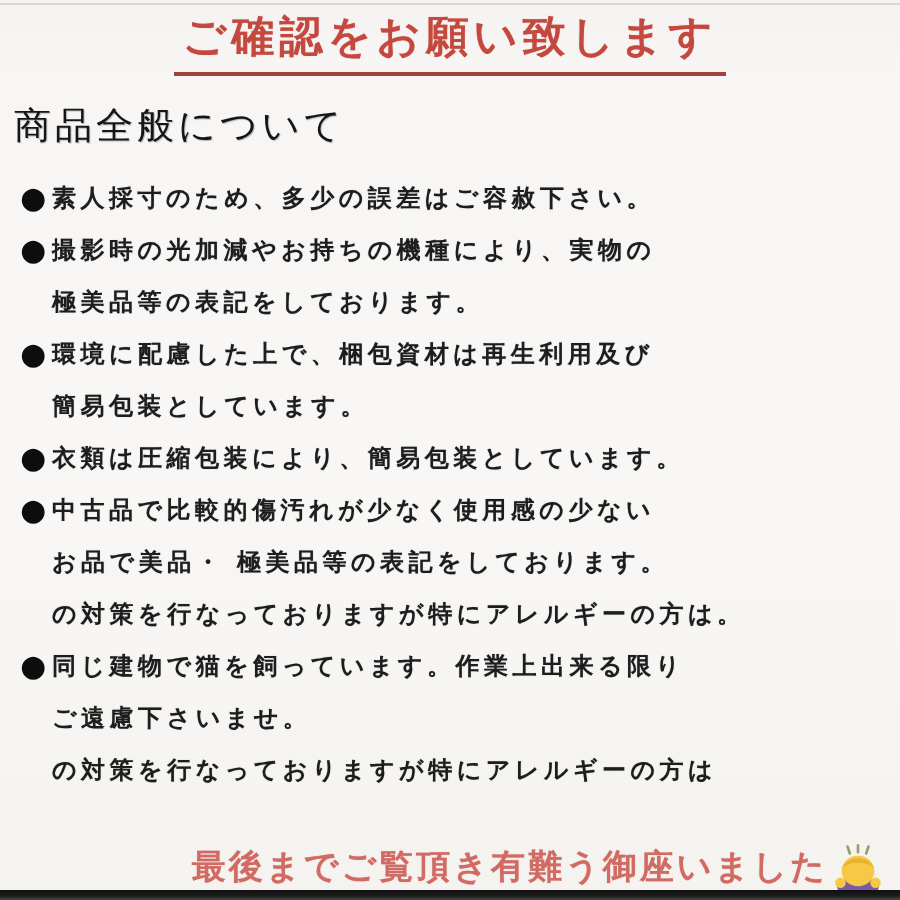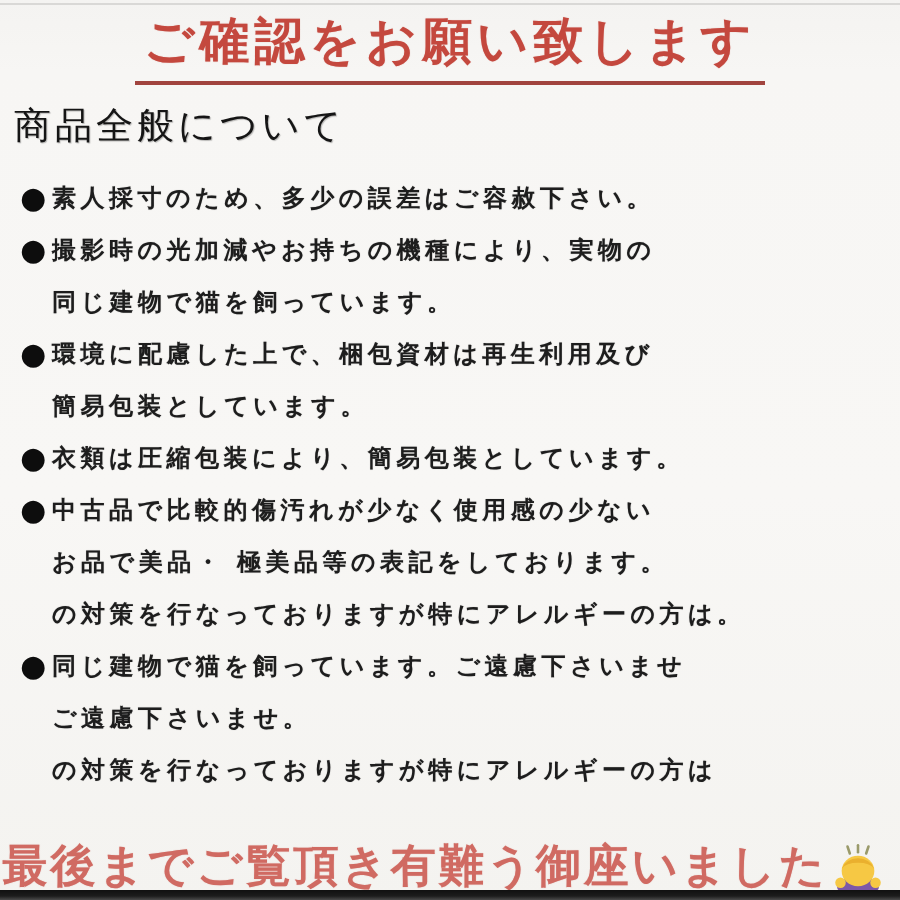--- a/index.html
+++ b/index.html
@@ -17,21 +17,21 @@
   .topline {
     position: absolute; top: 3px; left: 0; right: 0;
     height: 2px; background: #d9d8d6;
   }
   .title-wrap {
     position: absolute; top: 6px; left: 0; width: 100%;
     text-align: center;
   }
   .title {
     display: inline-block;
-    font-size: 50px; font-weight: 700;
+    font-size: 43px; font-weight: 700;
     color: #c4483e;
     letter-spacing: 5px;
     padding: 2px 8px 6px 8px;
     border-bottom: 4px solid #a1443e;
     text-shadow: 0 0 1px rgba(196,72,62,.45);
     white-space: nowrap;
   }
   .heading {
     position: absolute; top: 101px; left: 14px;
     font-size: 37px; font-weight: 400;
@@ -56,21 +56,21 @@
     font-size: 24px; line-height: 52px;
     letter-spacing: 4.5px;
     color: #1d1d1d;
     font-weight: 700;
     text-shadow: 0 0 1px rgba(0,0,0,.35);
     white-space: nowrap;
   }
   .footer {
     position: absolute; top: 838px; right: 14px;
     display: flex; align-items: center;
-    font-size: 45px; line-height: 50px; font-weight: 700;
+    font-size: 34px; line-height: 50px; font-weight: 700;
     color: #d06a62;
     letter-spacing: 3px;
     text-shadow: 0 0 1px rgba(208,106,98,.5);
     white-space: nowrap;
   }
   .emoji {
     width: 56px; height: 56px;
     margin-left: 2px;
     transform: translateY(5px);
     flex: 0 0 auto;
@@ -99,21 +99,21 @@
     <span class="marker">●</span>
     <div class="lines">
           <div class="line">素人採寸のため、多少の誤差はご容赦下さい。</div>
         </div>
   </div>
 
   <div class="bullet">
     <span class="marker">●</span>
     <div class="lines">
           <div class="line">撮影時の光加減やお持ちの機種により、実物の</div>
-          <div class="line">同じ建物で猫を飼っています。</div>
+          <div class="line">極美品等の表記をしております。</div>
         </div>
   </div>
 
   <div class="bullet">
     <span class="marker">●</span>
     <div class="lines">
           <div class="line">環境に配慮した上で、梱包資材は再生利用及び</div>
           <div class="line">簡易包装としています。</div>
         </div>
   </div>
@@ -130,21 +130,21 @@
     <div class="lines">
           <div class="line">中古品で比較的傷汚れが少なく使用感の少ない</div>
           <div class="line">お品で美品・ 極美品等の表記をしております。</div>
           <div class="line">の対策を行なっておりますが特にアレルギーの方は。</div>
         </div>
   </div>
 
   <div class="bullet">
     <span class="marker">●</span>
     <div class="lines">
-          <div class="line">同じ建物で猫を飼っています。ご遠慮下さいませ</div>
+          <div class="line">同じ建物で猫を飼っています。作業上出来る限り</div>
           <div class="line">ご遠慮下さいませ。</div>
           <div class="line">の対策を行なっておりますが特にアレルギーの方は</div>
         </div>
   </div>
 </div>
 
   <div class="footer">
     <span>最後までご覧頂き有難う御座いました</span>
     <svg class="emoji" viewBox="0 0 48 48" aria-hidden="true">
       <g stroke="#9a9a6a" stroke-width="2.2" stroke-linecap="round" fill="none">

